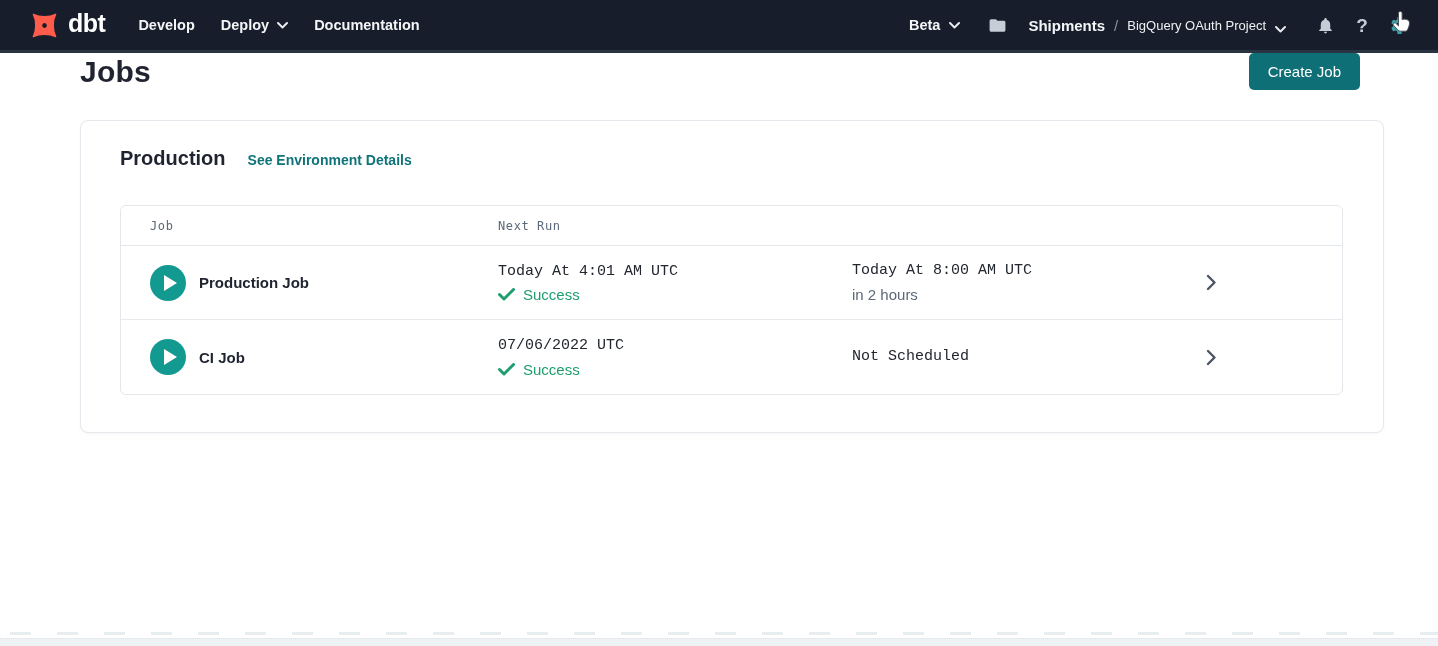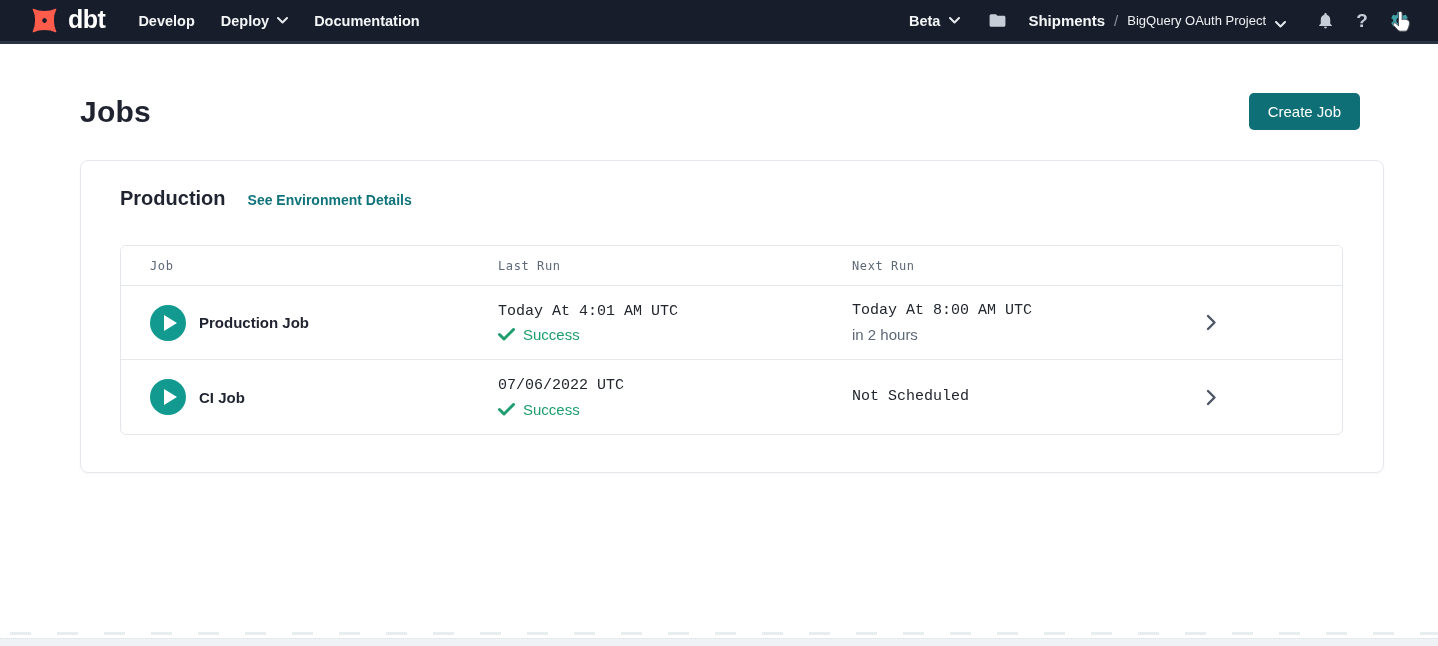--- a/index.html
+++ b/index.html
@@ -6,21 +6,21 @@
   html, body { width: 1438px; height: 646px; overflow: hidden; }
   body {
     font-family: "Liberation Sans", sans-serif;
     background: #ffffff;
     position: relative;
     color: #20242e;
   }
 
   
   .topnav {
-    height: 44px;
+    height: 53px;
     background: #171d2a;
     display: flex;
     align-items: center;
     padding: 0 28px 3px 28px;
     position: relative;
   }
   .topnav::after {
     content: "";
     position: absolute;
     left: 0; right: 0; bottom: 0;
@@ -61,21 +61,20 @@
   .nav-icons { display: flex; align-items: center; gap: 15px; }
   .icon-btn { display: flex; align-items: center; justify-content: center; width: 22px; height: 22px; cursor: pointer; }
   .help-glyph { color: #c6cdd6; font-size: 19px; font-weight: 700; line-height: 1; }
 
   
   .page-header {
     display: flex;
     align-items: center;
     justify-content: space-between;
     padding: 0 78px 0 80px;
-    margin-top: 49px;
   }
   .page-title { font-size: 30px; font-weight: 700; color: #1f2430; letter-spacing: 0.2px; }
   .create-btn {
     background: #0e7076;
     color: #ffffff;
     border: none;
     border-radius: 5px;
     font-family: "Liberation Sans", sans-serif;
     font-size: 15px;
     font-weight: 500;
@@ -240,21 +239,20 @@
 <div class="env-card">
   <div class="env-header">
     <span class="env-title">Production</span>
     <a class="env-link">See Environment Details</a>
   </div>
 
   <div class="jobs-table">
 
     <div class="t-row t-head">
       <span class="th">Job</span>
-      <span class="th">Last Run</span>
       <span class="th">Next Run</span>
       <span></span>
     </div>
 
     <div class="t-row t-body-row">
       <div class="job-cell">
         <button class="play-btn">
           <svg width="36" height="36" viewBox="0 0 36 36">
               <polygon points="14,10 27,18 14,26" fill="#ffffff"></polygon>
             </svg>

